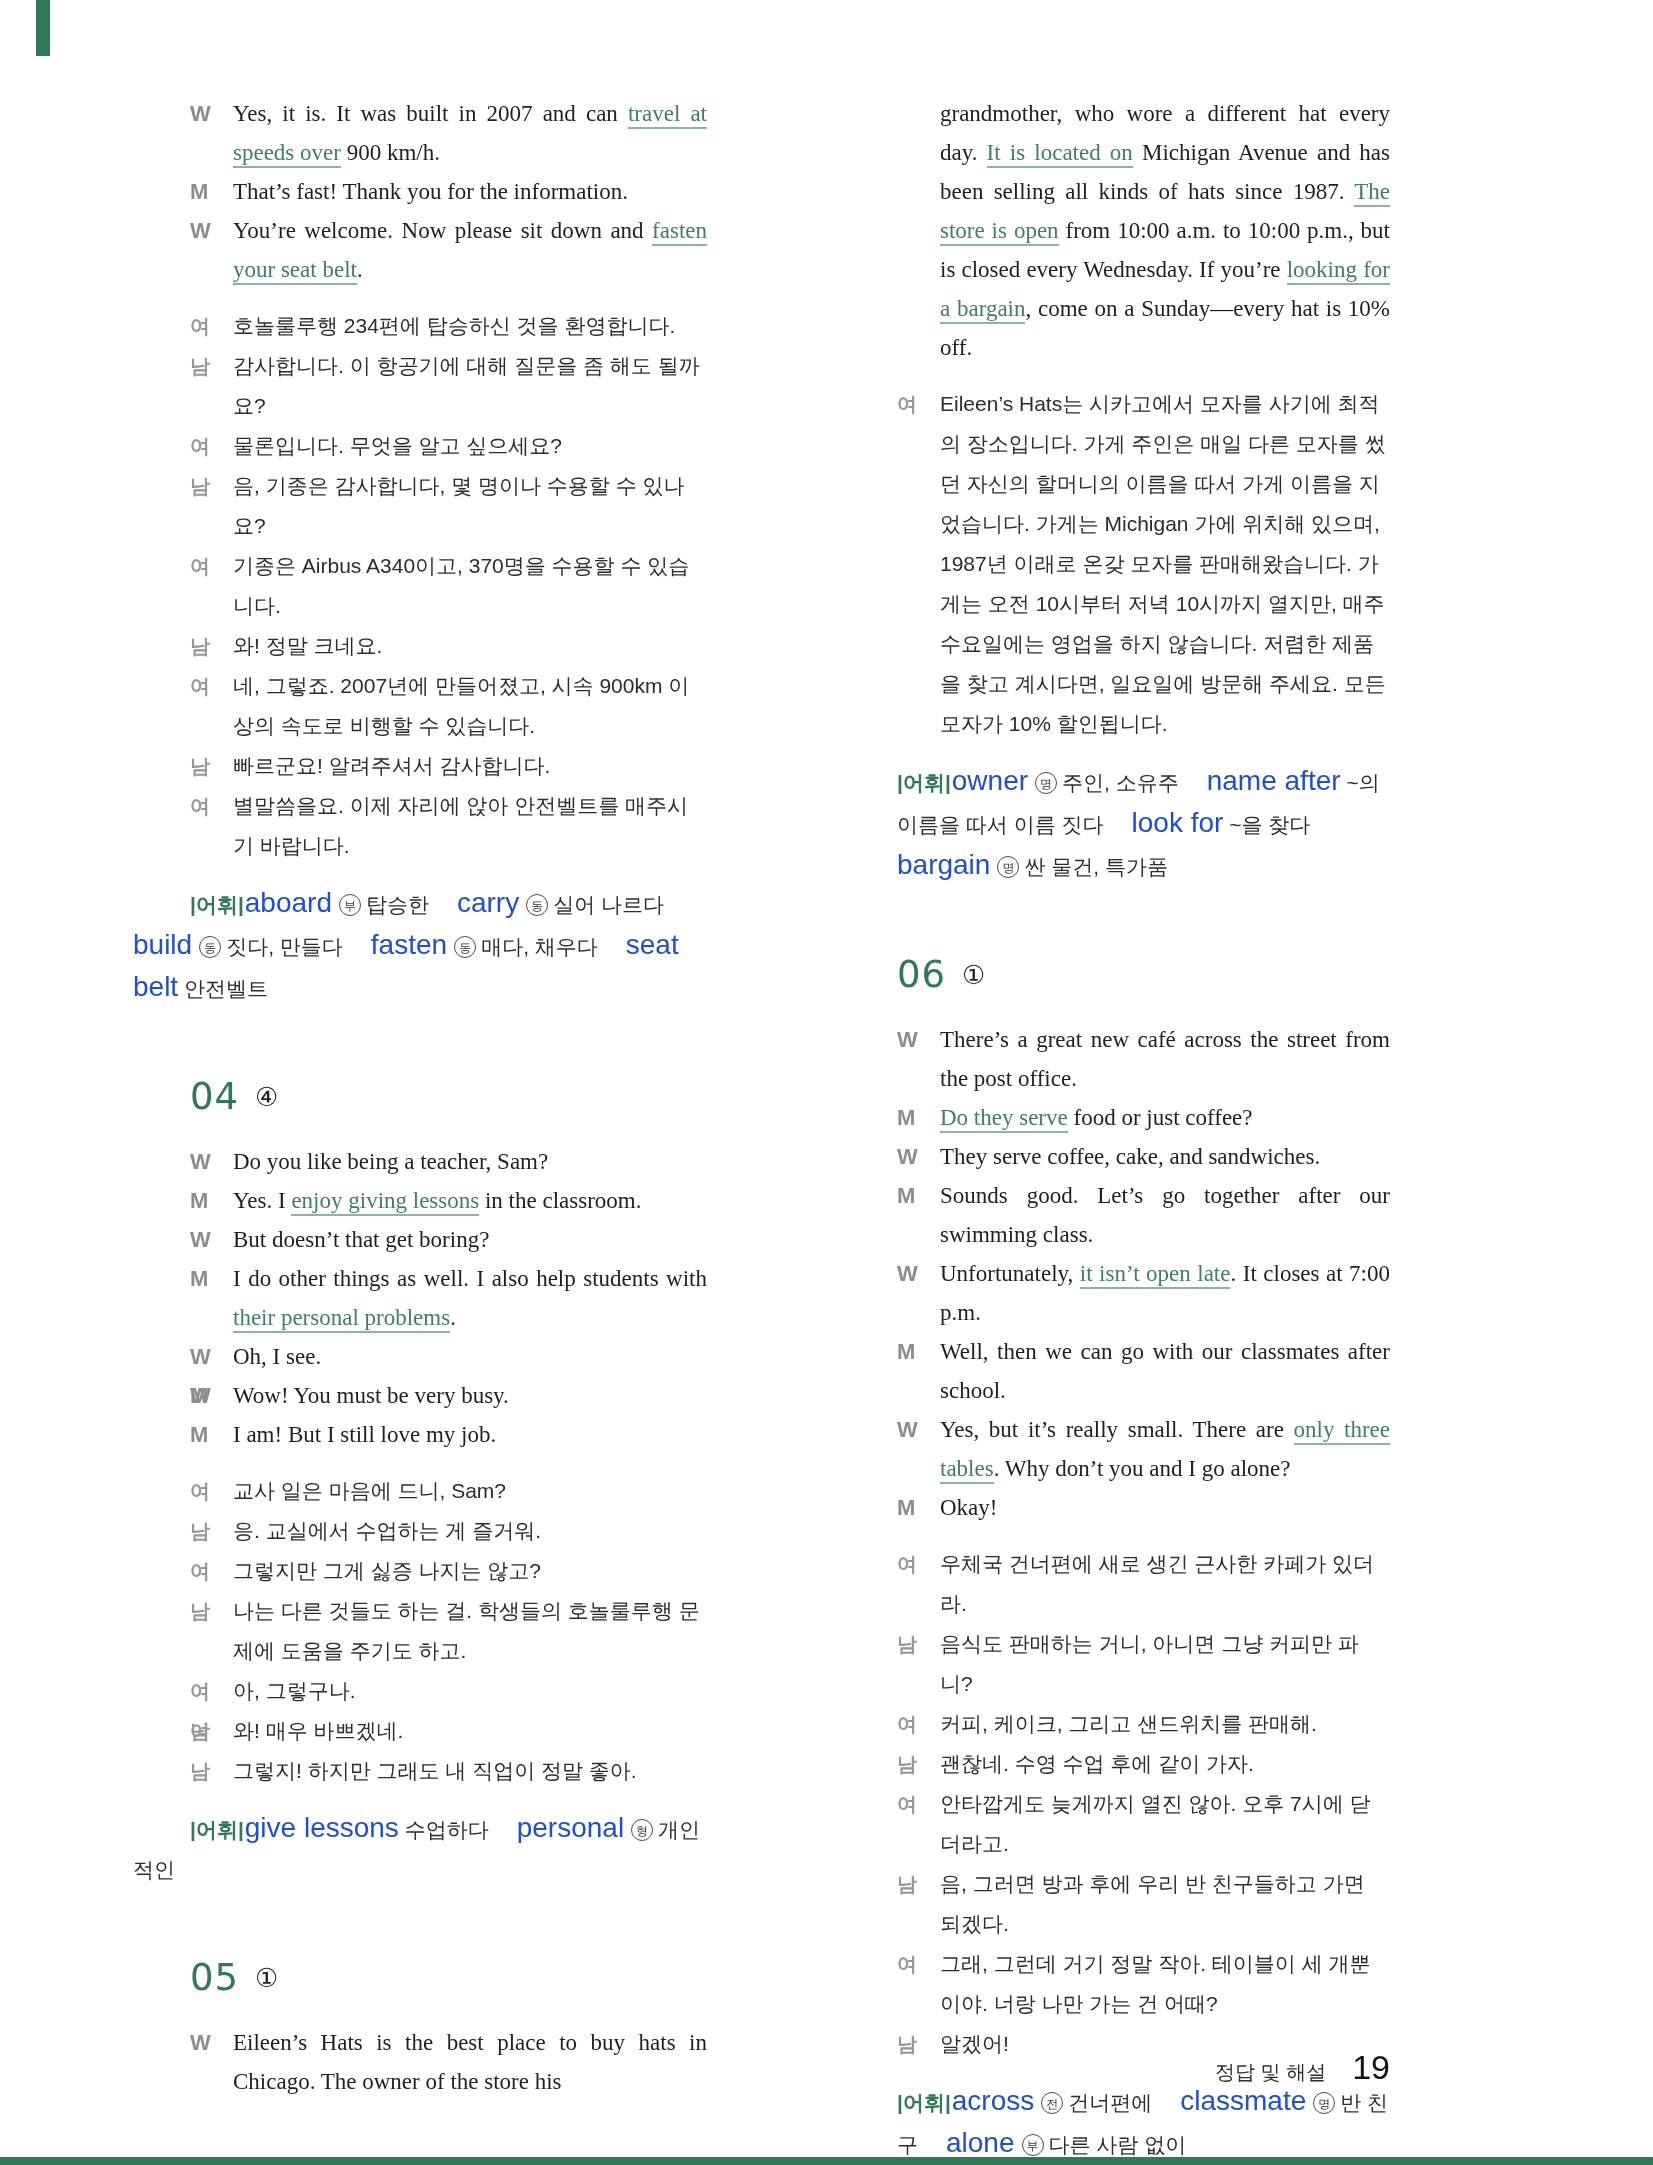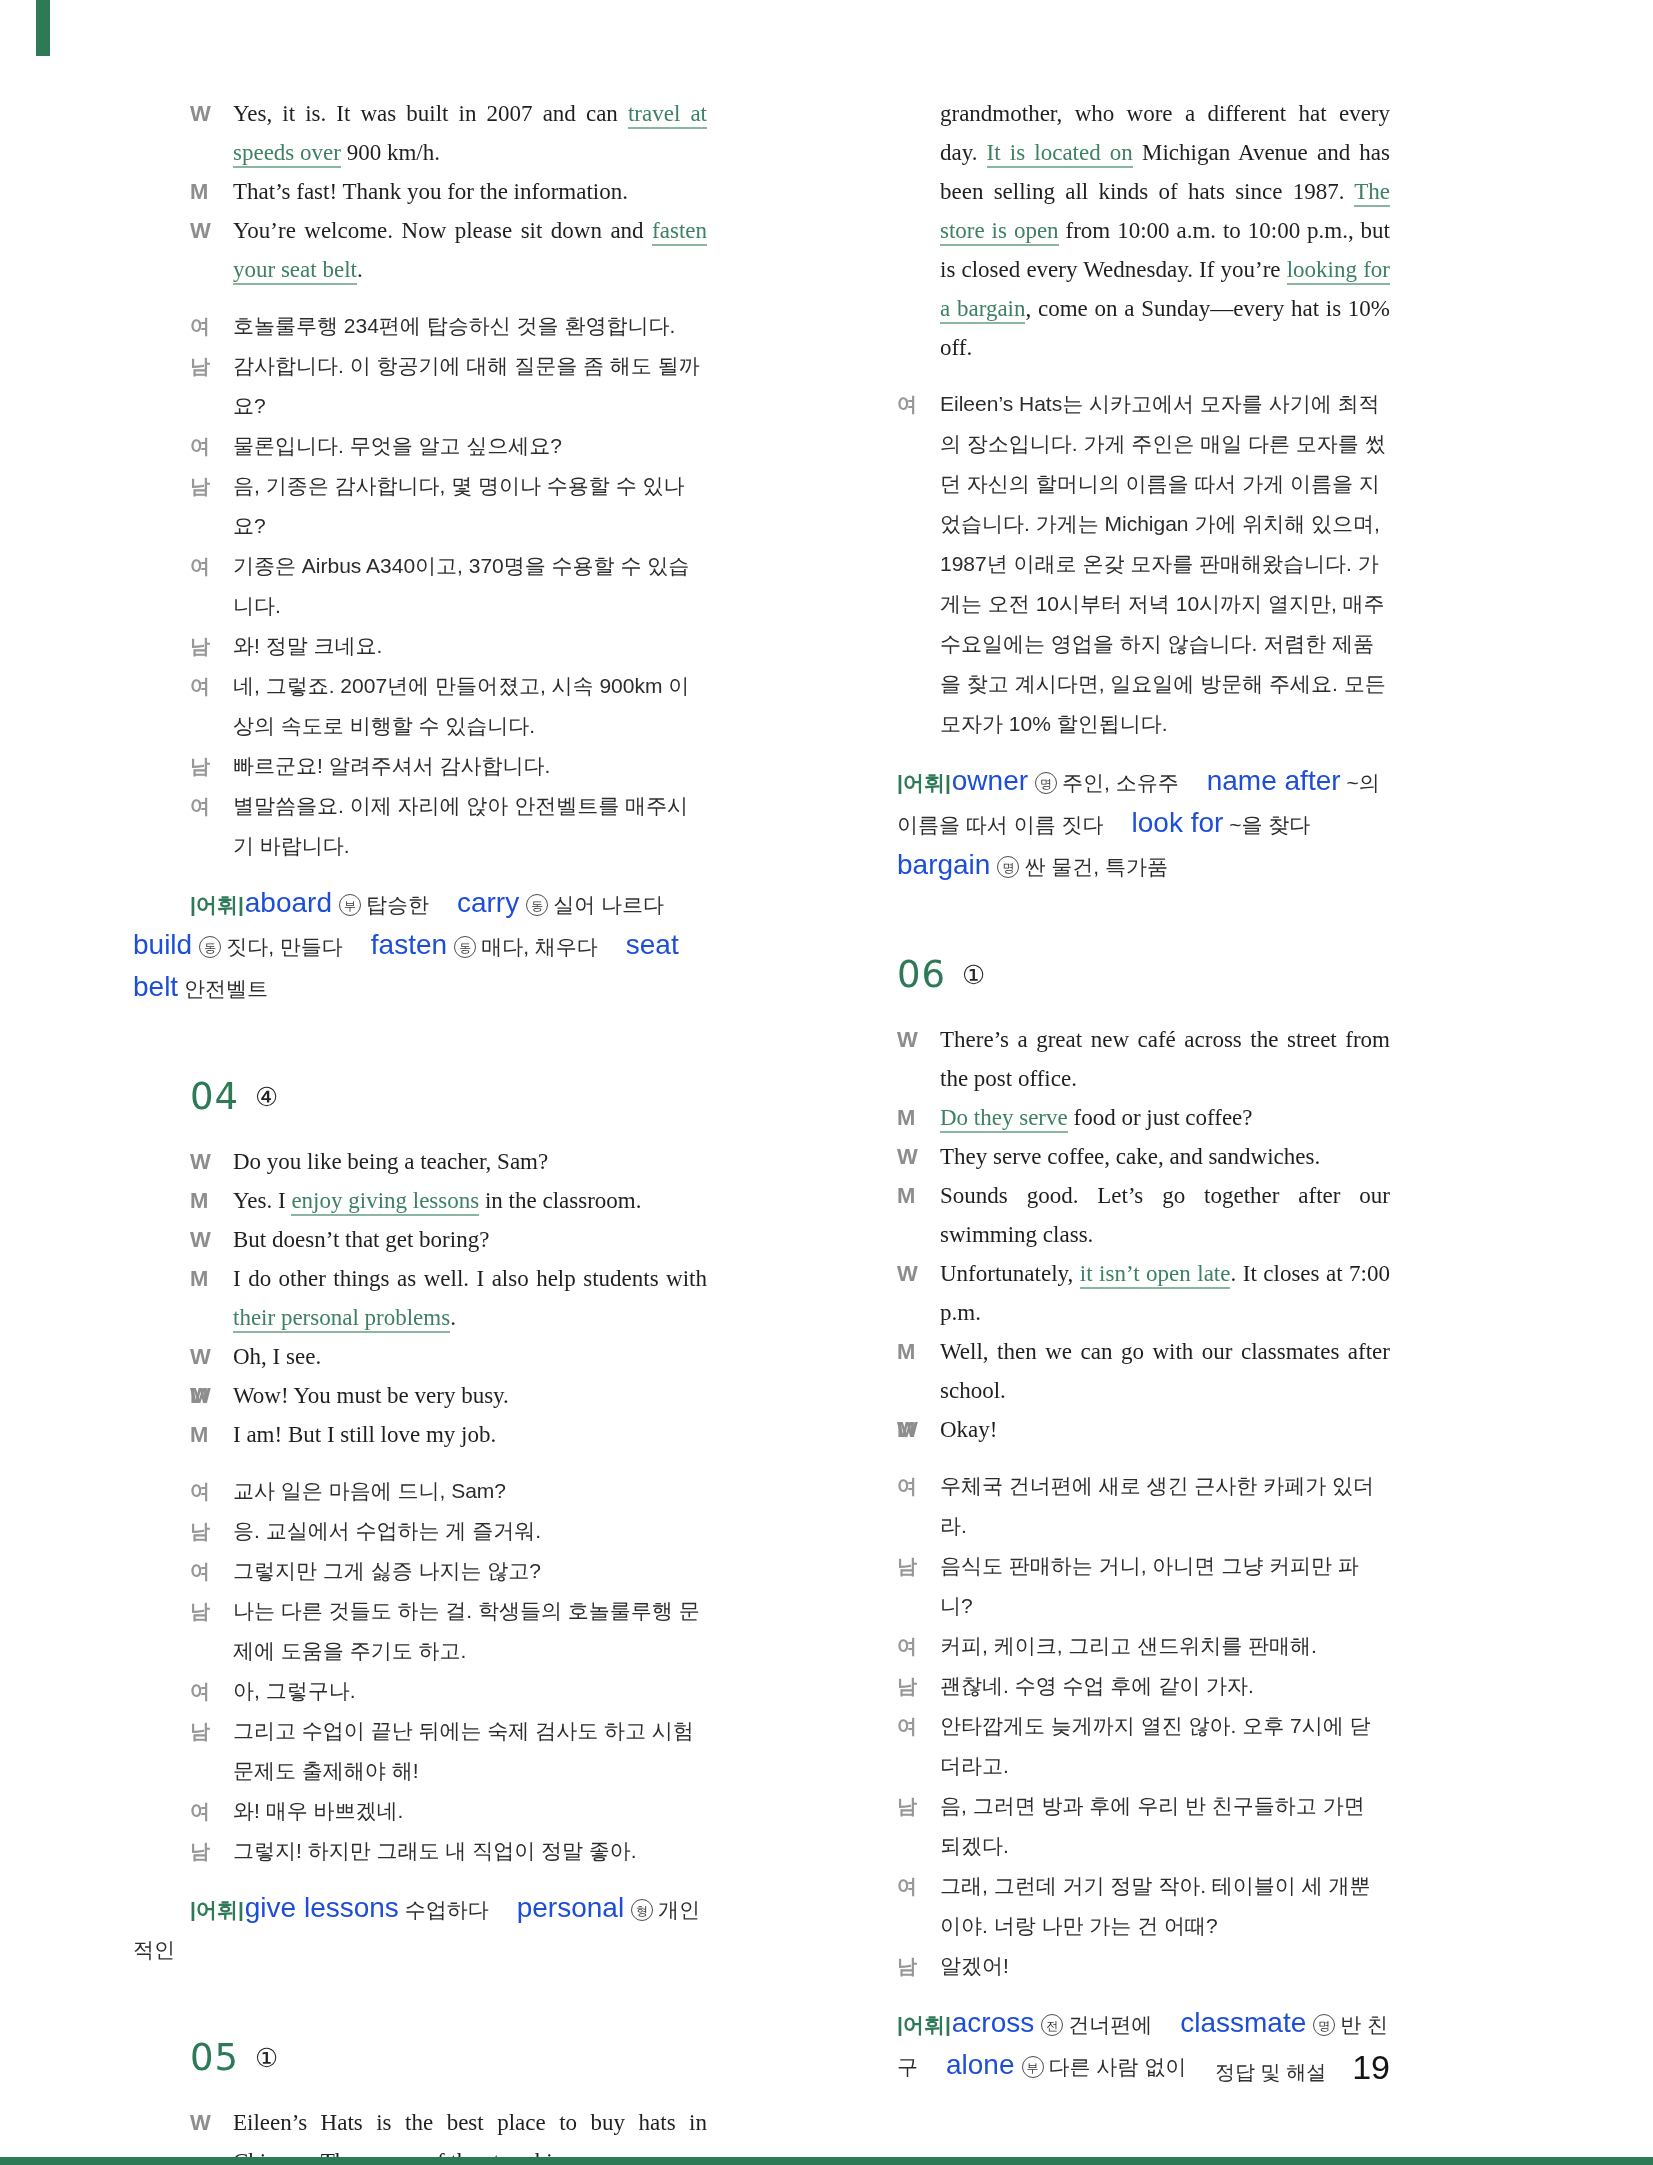--- a/index.html
+++ b/index.html
@@ -95,21 +95,21 @@
       <div class="line"><span class="speaker">M</span></div>
       <div class="line"><span class="speaker">W</span><span class="ltext">Wow! You must be very busy.</span></div>
       <div class="line"><span class="speaker">M</span><span class="ltext">I am! But I still love my job.</span></div>
     </div>
     <div class="dialogue ko">
       <div class="line"><span class="speaker">여</span><span class="ltext">교사 일은 마음에 드니, Sam?</span></div>
       <div class="line"><span class="speaker">남</span><span class="ltext">응. 교실에서 수업하는 게 즐거워.</span></div>
       <div class="line"><span class="speaker">여</span><span class="ltext">그렇지만 그게 싫증 나지는 않고?</span></div>
       <div class="line"><span class="speaker">남</span><span class="ltext">나는 다른 것들도 하는 걸. 학생들의 호놀룰루행 문제에 도움을 주기도 하고.</span></div>
       <div class="line"><span class="speaker">여</span><span class="ltext">아, 그렇구나.</span></div>
-      <div class="line"><span class="speaker">남</span><span class="ltext">그리고 수업이 끝난 뒤에는 숙제 검사도 하고 시험 문제도 출제해야 해!</span></div>
+      <div class="line"><span class="speaker">남</span></div>
       <div class="line"><span class="speaker">여</span><span class="ltext">와! 매우 바쁘겠네.</span></div>
       <div class="line"><span class="speaker">남</span><span class="ltext">그렇지! 하지만 그래도 내 직업이 정말 좋아.</span></div>
     </div>
     <div class="vocab"><span class="vocab-label">|어휘|</span><span class="v-item"><span class="v-word">give lessons</span> <span class="v-mean">수업하다</span></span><span class="v-item"><span class="v-word">personal</span><span class="pos">형</span><span class="v-mean">개인적인</span></span></div>
     <div class="sec-header"><span class="sec-num">05</span><span class="sec-ans">①</span></div>
     <div class="dialogue en">
       <div class="line"><span class="speaker">W</span><span class="ltext">Eileen’s Hats is the best place to buy hats in Chicago. The owner of the store  his</span></div>
     </div>
   </div>
 <div class="col col-right">
@@ -121,21 +121,21 @@
     </div>
     <div class="vocab"><span class="vocab-label">|어휘|</span><span class="v-item"><span class="v-word">owner</span><span class="pos">명</span><span class="v-mean">주인, 소유주</span></span><span class="v-item"><span class="v-word">name after</span> <span class="v-mean">~의 이름을 따서 이름 짓다</span></span><span class="v-item"><span class="v-word">look for</span> <span class="v-mean">~을 찾다</span></span><span class="v-item"><span class="v-word">bargain</span><span class="pos">명</span><span class="v-mean">싼 물건, 특가품</span></span></div>
     <div class="sec-header"><span class="sec-num">06</span><span class="sec-ans">①</span></div>
     <div class="dialogue en">
       <div class="line"><span class="speaker">W</span><span class="ltext">There’s a great new café across the street from the post office.</span></div>
       <div class="line"><span class="speaker">M</span><span class="ltext"><span class="u">Do they serve</span> food or just coffee?</span></div>
       <div class="line"><span class="speaker">W</span><span class="ltext">They serve coffee, cake, and sandwiches.</span></div>
       <div class="line"><span class="speaker">M</span><span class="ltext">Sounds good. Let’s go together after our swimming class.</span></div>
       <div class="line"><span class="speaker">W</span><span class="ltext">Unfortunately, <span class="u">it isn’t open late</span>. It closes at 7:00 p.m.</span></div>
       <div class="line"><span class="speaker">M</span><span class="ltext">Well, then we can go with our classmates after school.</span></div>
-      <div class="line"><span class="speaker">W</span></div>
+      <div class="line"><span class="speaker">W</span><span class="ltext">Yes, but it’s really small. There are <span class="u">only three tables</span>. Why don’t you and I go alone?</span></div>
       <div class="line"><span class="speaker">M</span><span class="ltext">Okay!</span></div>
     </div>
     <div class="dialogue ko">
       <div class="line"><span class="speaker">여</span><span class="ltext">우체국 건너편에 새로 생긴 근사한 카페가 있더라.</span></div>
       <div class="line"><span class="speaker">남</span><span class="ltext">음식도 판매하는 거니, 아니면 그냥 커피만 파니?</span></div>
       <div class="line"><span class="speaker">여</span><span class="ltext">커피, 케이크, 그리고 샌드위치를 판매해.</span></div>
       <div class="line"><span class="speaker">남</span><span class="ltext">괜찮네. 수영 수업 후에 같이 가자.</span></div>
       <div class="line"><span class="speaker">여</span><span class="ltext">안타깝게도 늦게까지 열진 않아. 오후 7시에 닫더라고.</span></div>
       <div class="line"><span class="speaker">남</span><span class="ltext">음, 그러면 방과 후에 우리 반 친구들하고 가면 되겠다.</span></div>
       <div class="line"><span class="speaker">여</span><span class="ltext">그래, 그런데 거기 정말 작아. 테이블이 세 개뿐이야. 너랑 나만 가는 건 어때?</span></div>

